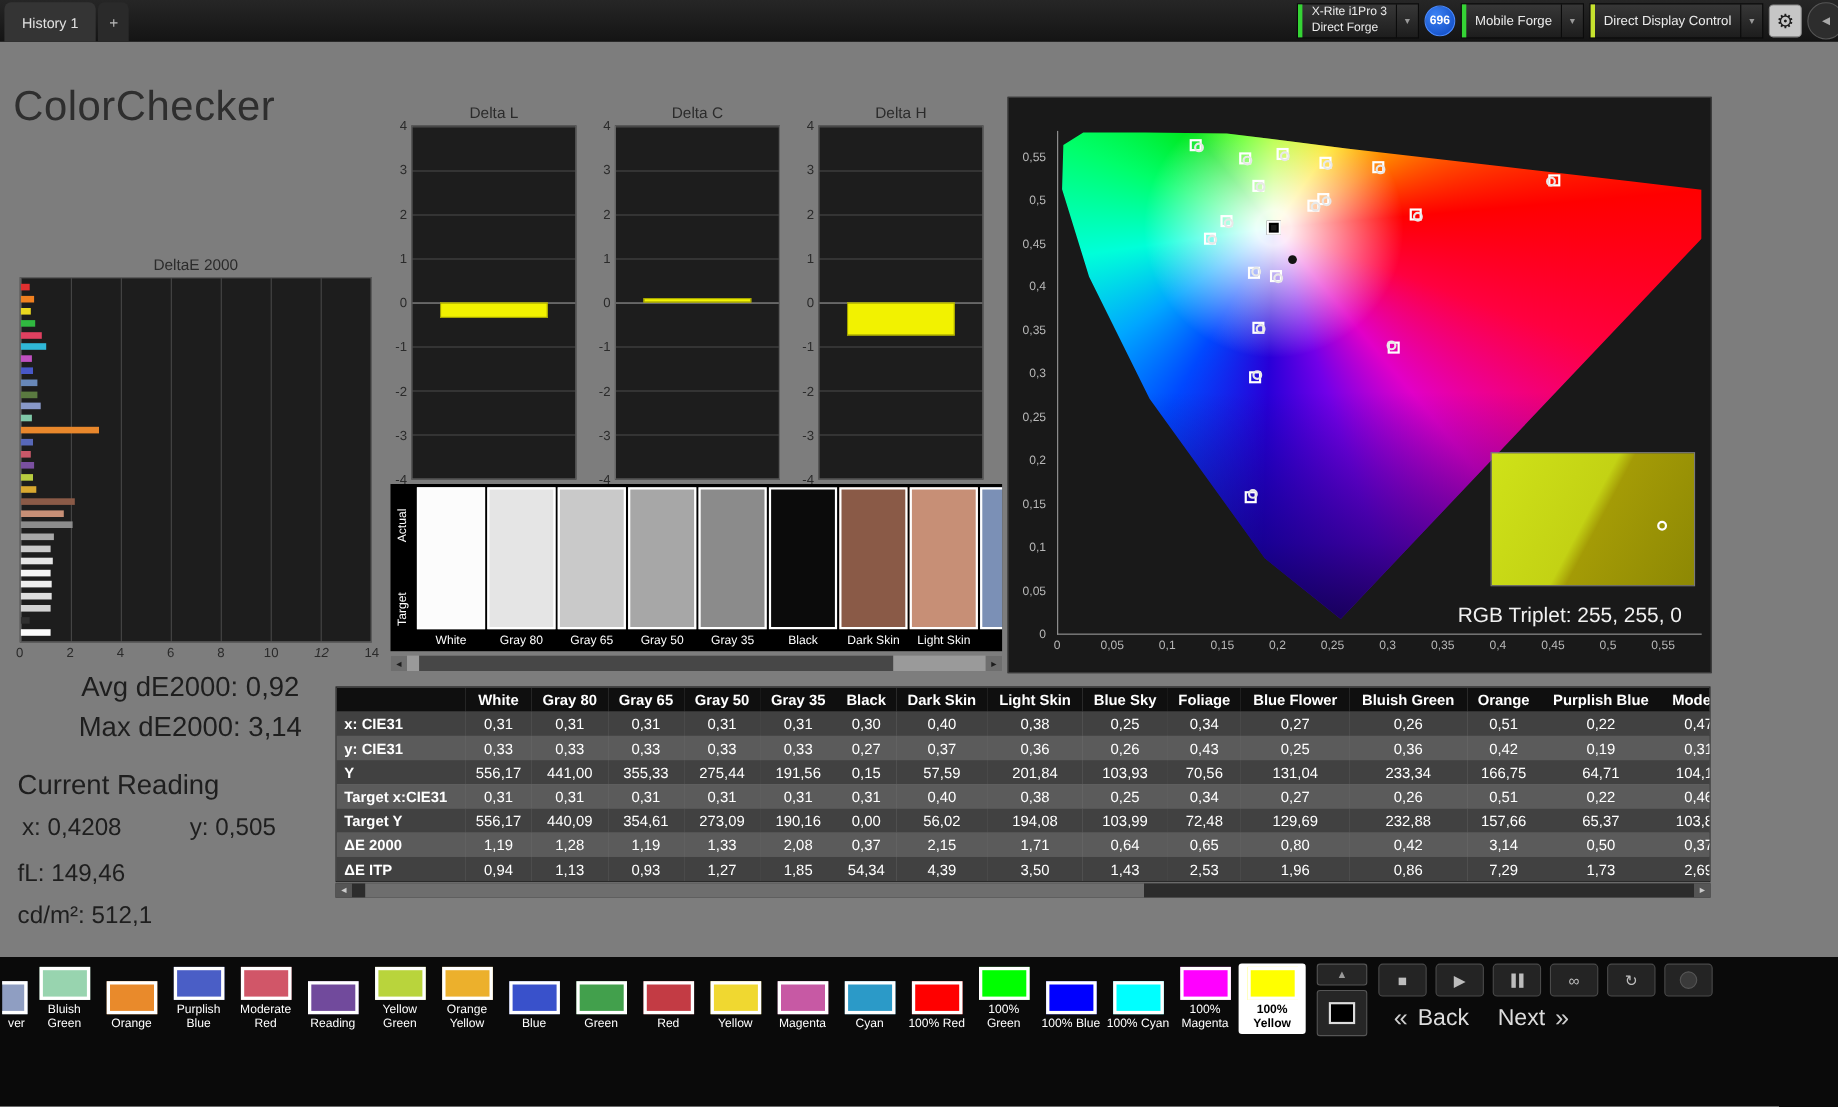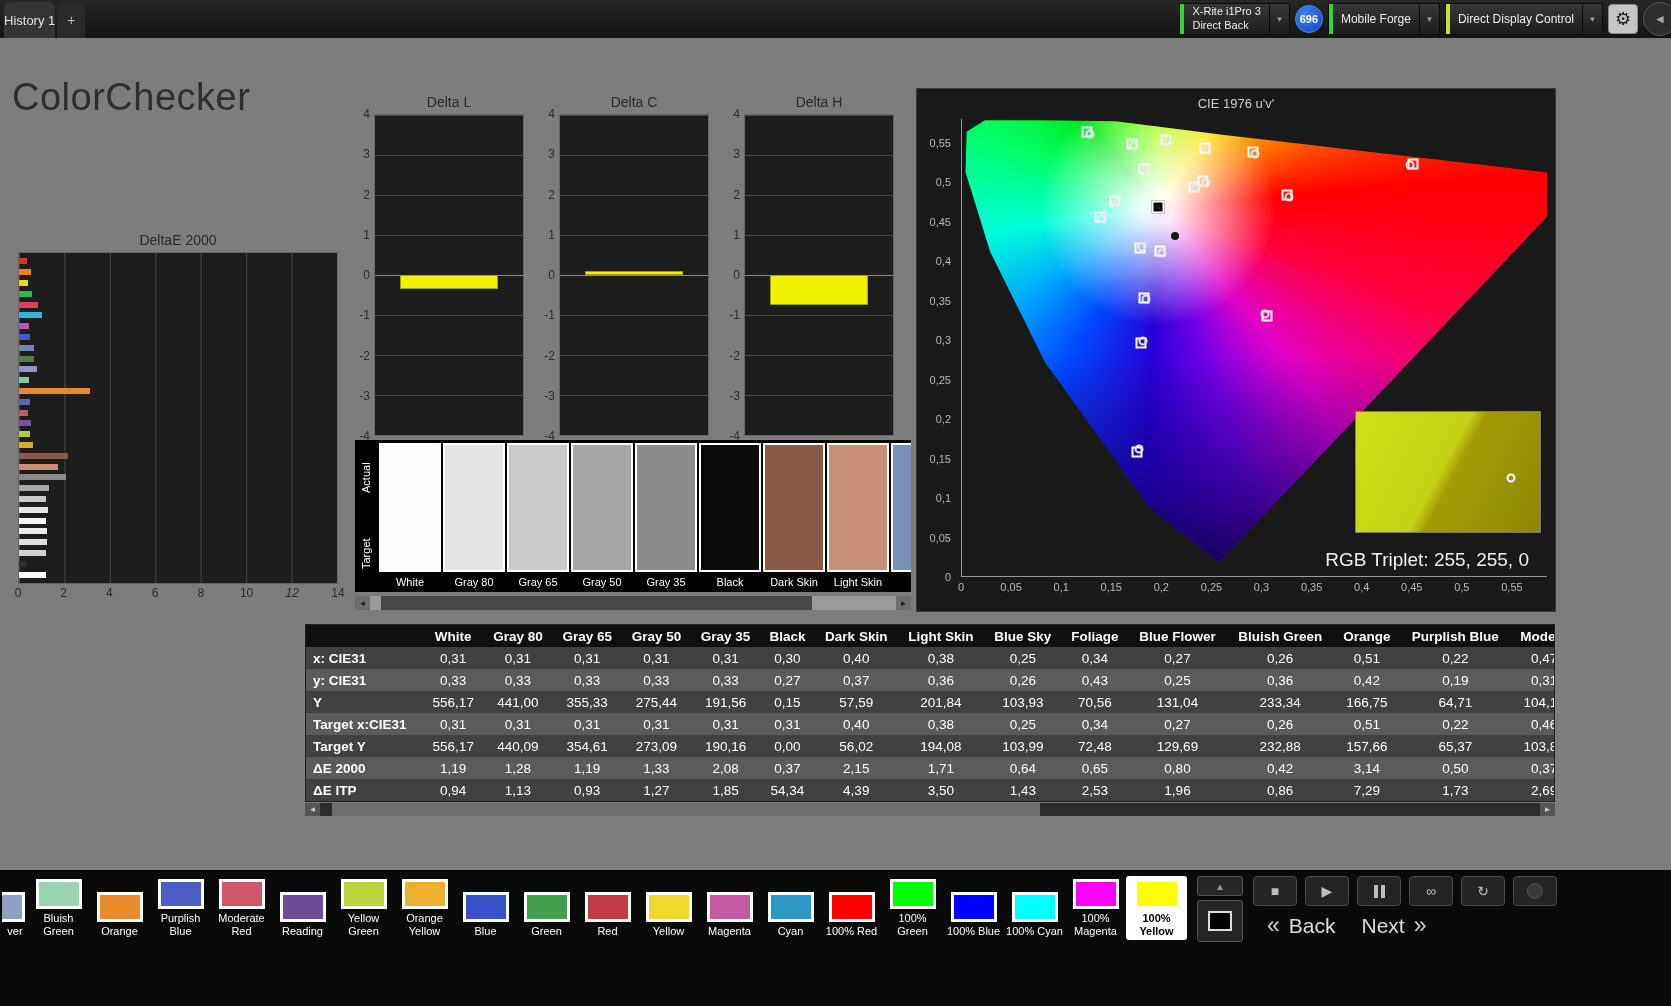--- a/index.html
+++ b/index.html
@@ -3,21 +3,21 @@
 <meta charset="utf-8">
 <style>
   *{margin:0;padding:0;box-sizing:border-box;}
   html,body{width:1671px;height:1006px;}
   body{font-family:"Liberation Sans","DejaVu Sans",sans-serif;background:#7d7d7d;overflow:hidden;}
   .app{position:relative;width:1671px;height:1006px;background:#7d7d7d;overflow:hidden;}
 
   
   .topbar{position:absolute;left:0;top:0;right:0;height:38px;background:linear-gradient(#262626,#141414);display:flex;align-items:center;justify-content:space-between;z-index:5;}
   .tabs{display:flex;align-items:stretch;height:100%;padding-left:4px;}
-  .tab{background:#343434;color:#e2e2e2;font-size:13px;padding:0 0;border-radius:6px 6px 0 0;display:flex;align-items:center;margin-top:2px;}
+  .tab{background:#343434;color:#e2e2e2;font-size:13px;padding:0 16px;border-radius:6px 6px 0 0;display:flex;align-items:center;margin-top:2px;}
   .tab.add{background:#2a2a2a;color:#bbb;padding:0 10px;margin-left:2px;font-size:14px;}
   .topbar-right{display:flex;align-items:center;gap:5px;height:100%;padding-right:2px;}
   .dropdown{display:flex;align-items:stretch;height:32px;background:linear-gradient(#373737,#1d1d1d);border:1px solid #0b0b0b;color:#ececec;cursor:pointer;}
   .indicator{width:4px;}
   .indicator.green{background:#35d435;}
   .indicator.lime{background:#c6e22e;}
   .dd-text{display:flex;flex-direction:column;justify-content:center;padding:0 8px;font-size:11px;line-height:1.25;white-space:nowrap;}
   .dd-text.single{font-size:12px;}
   .chev-box{width:20px;border-left:1px solid #0b0b0b;display:flex;align-items:center;justify-content:center;color:#9a9a9a;font-size:8px;}
   .badge{width:28px;height:28px;border-radius:50%;background:radial-gradient(circle at 35% 30%,#3b82f4,#0d47c0);border:1px solid #4a8aff;color:#fff;font-size:11px;font-weight:bold;display:flex;align-items:center;justify-content:center;}
@@ -148,21 +148,21 @@
   <header class="topbar">
     <div class="tabs">
       <div class="tab">History 1</div>
       <div class="tab add">+</div>
     </div>
     <div class="topbar-right">
       <div class="dropdown">
         <span class="indicator green"></span>
         <span class="dd-text">
           <span>X-Rite i1Pro 3</span>
-          <span>Direct Back</span>
+          <span>Direct Forge</span>
         </span>
         <span class="chev-box">▼</span>
       </div>
       <div class="badge">696</div>
       <div class="dropdown">
         <span class="indicator green"></span>
         <span class="dd-text single">Mobile Forge</span>
         <span class="chev-box">▼</span>
       </div>
       <div class="dropdown">
@@ -220,20 +220,31 @@
         <span class="tick" style="left: 14.2857%;">2</span>
         <span class="tick" style="left: 28.5714%;">4</span>
         <span class="tick" style="left: 42.8571%;">6</span>
         <span class="tick" style="left: 57.1429%;">8</span>
         <span class="tick" style="left: 71.4286%;">10</span>
         <span class="tick" style="left: 85.7143%; font-style: italic;">12</span>
         <span class="tick" style="left: 100%;">14</span>
       </div>
   </section>
 
+  <section class="readings">
+    <div class="r-avg">Avg dE2000: 0,92</div>
+    <div class="r-max">Max dE2000: 3,14</div>
+    <div class="r-heading">Current Reading</div>
+    <div class="r-xy">
+      <span>x: 0,4208</span>
+      <span>y: 0,505</span>
+    </div>
+    <div class="r-fl">fL: 149,46</div>
+    <div class="r-cd">cd/m²: 512,1</div>
+  </section>
 
   <section class="smallchart" style="left:352px">
     <div class="ctitle">Delta L</div>
     <div class="sc-body">
       <div class="axis sc-yaxis">
           <span class="tick" style="top: 0%;">4</span>
           <span class="tick" style="top: 12.5%;">3</span>
           <span class="tick" style="top: 25%;">2</span>
           <span class="tick" style="top: 37.5%;">1</span>
           <span class="tick" style="top: 50%;">0</span>
@@ -335,21 +346,20 @@
   </section>
   <div class="hscroll">
     <span class="hs-btn">◄</span>
     <span class="hs-track">
         <span class="hs-thumb"></span>
       </span>
     <span class="hs-btn">►</span>
   </div>
 
   <section class="cie">
-    <div class="cie-title">CIE 1976 u'v'</div>
     <div class="axis cie-yaxis">
         <span class="tick" style="top: 100%;">0</span>
         <span class="tick" style="top: 91.3793%;">0,05</span>
         <span class="tick" style="top: 82.7586%;">0,1</span>
         <span class="tick" style="top: 74.1379%;">0,15</span>
         <span class="tick" style="top: 65.5172%;">0,2</span>
         <span class="tick" style="top: 56.8966%;">0,25</span>
         <span class="tick" style="top: 48.2759%;">0,3</span>
         <span class="tick" style="top: 39.6552%;">0,35</span>
         <span class="tick" style="top: 31.0345%;">0,4</span>

